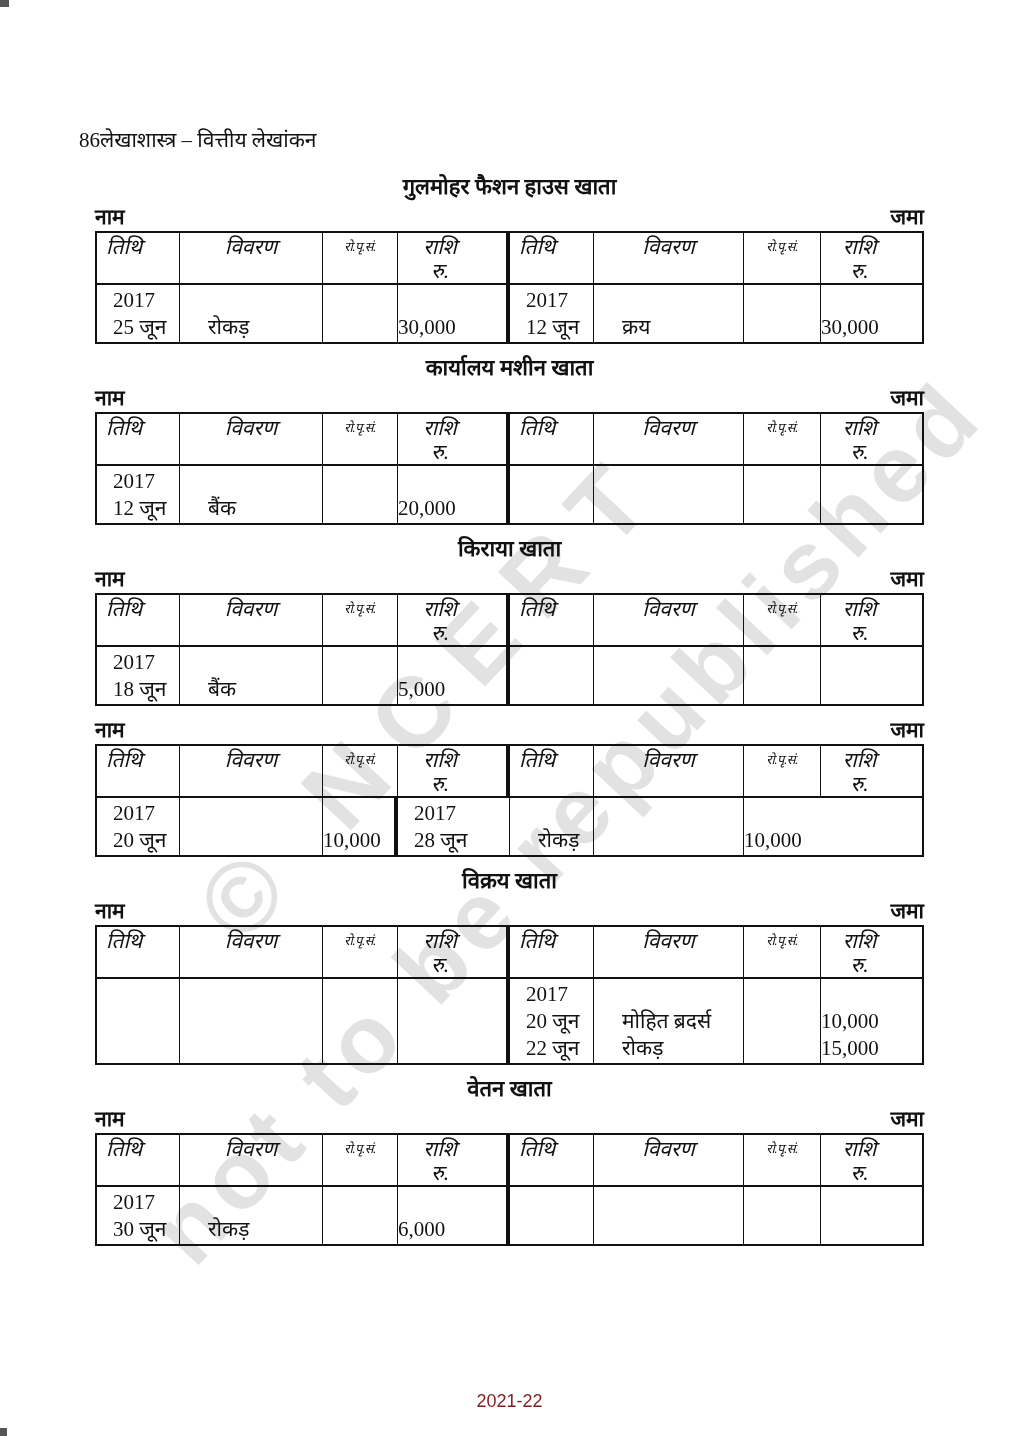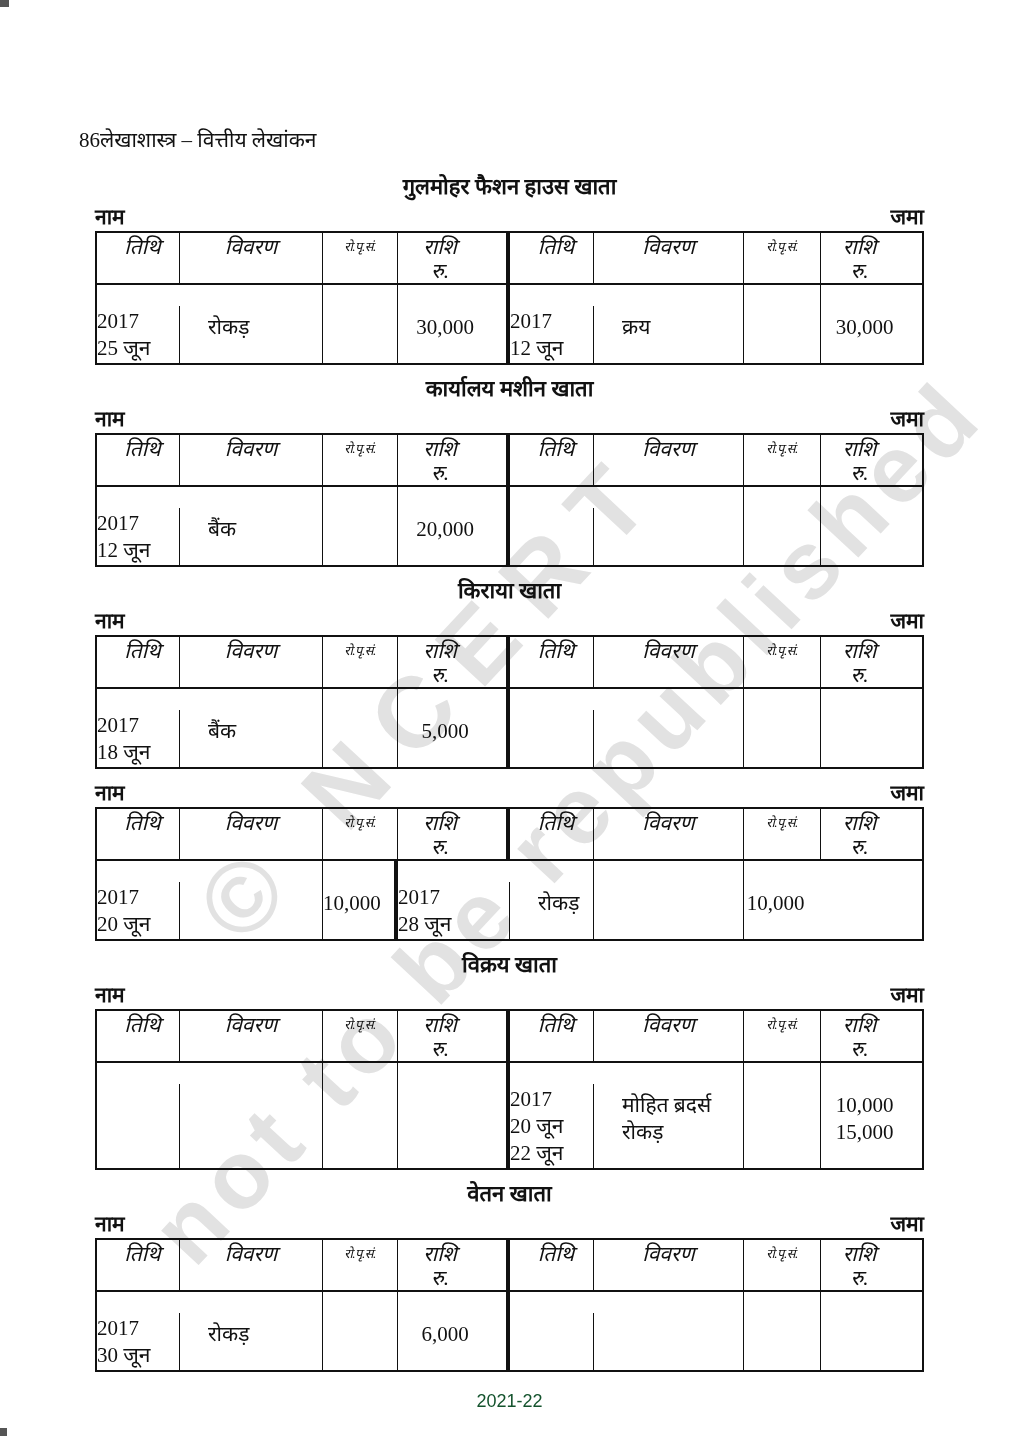--- a/index.html
+++ b/index.html
@@ -61,41 +61,41 @@
     border:2px solid #111;
     margin-top:2px;
     background:transparent;
   }
   .cell { box-sizing:border-box; border-right:1.5px solid #111; font-size:21px; }
   .cell.thick { border-right:4px solid #111; }
   .cell.last  { border-right:none; }
   .hd {
     border-bottom:2px solid #111;
     height:52px; padding-top:2px;
-    font-style:italic; line-height:24px;text-align:center;
+    font-style:italic; line-height:24px;
   }
   .hd .ln { min-height:24px; }
   .bd { min-height:56px; padding-top:2px; padding-bottom:1px; line-height:27px; }
   .bd .ln { min-height:27px; }
 
   .hd.c-date { padding-left:9px; }
   .hd.c-part { text-align:center; }
   .hd.c-jf   { text-align:center; font-size:13px; letter-spacing:-0.5px; }
   .hd.c-amt  { text-align:center; padding-right:24px; }
 
-  .bd.c-date { padding-left:0;margin-top:21px; }
+  .bd.c-date { padding-left:16px; }
   .bd.c-part { padding-left:28px; }
-  .bd.c-amt  { text-align:center; padding-right:14px; }
+  .bd.c-amt  { text-align:left; padding-right:14px; }
 
   .page-foot {
     position:absolute; z-index:1;
     left:95px; width:829px; top:1391px;
     text-align:center;
     font-family:"Liberation Sans", sans-serif;
-    font-size:18px; color:#14532d;
+    font-size:18px; color:#7f1d1d;
   }
 </style>
 </head>
 <body>
 
 <div class="corner-mark tl"></div>
 <div class="corner-mark bl"></div>
 
 <div class="watermark" aria-hidden="true">
   <div class="wm1">© NCERT</div>

